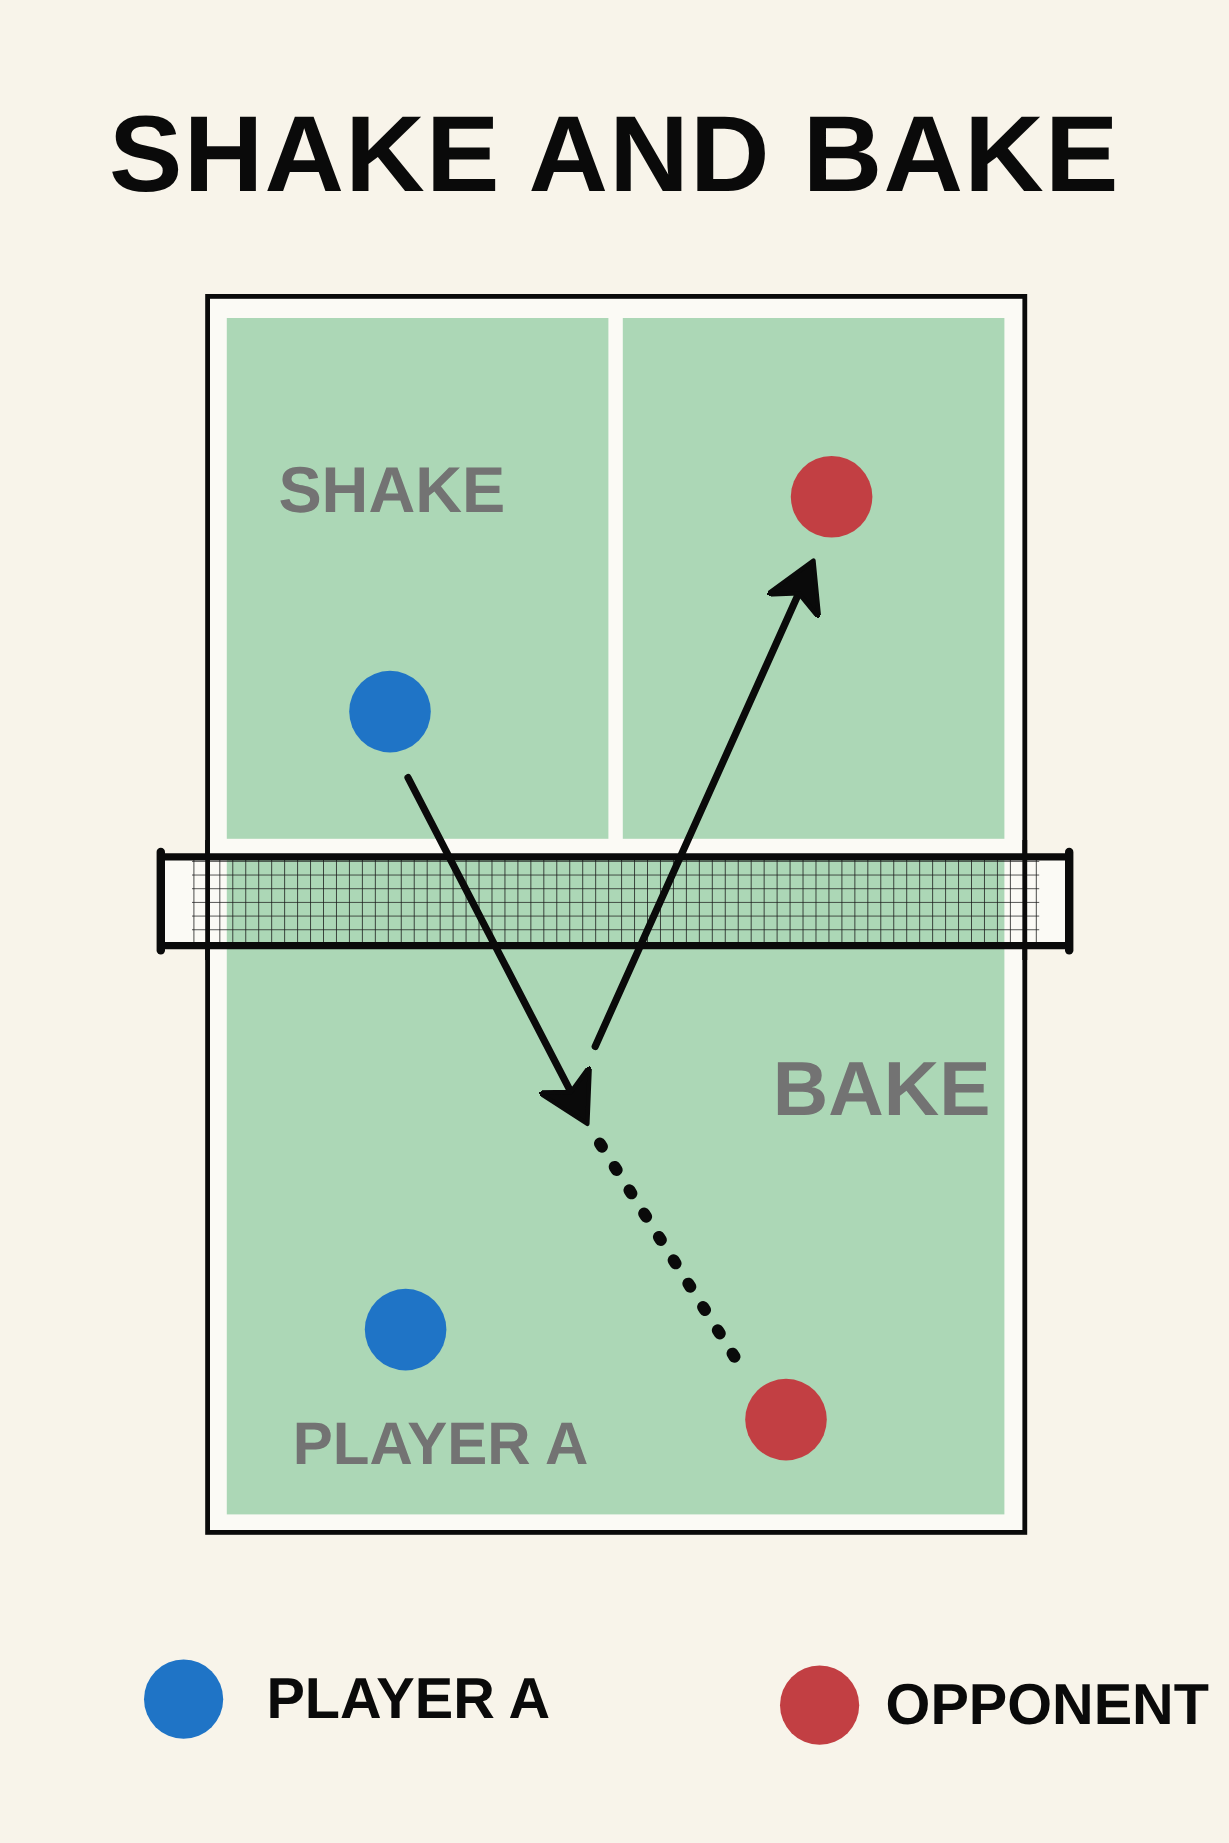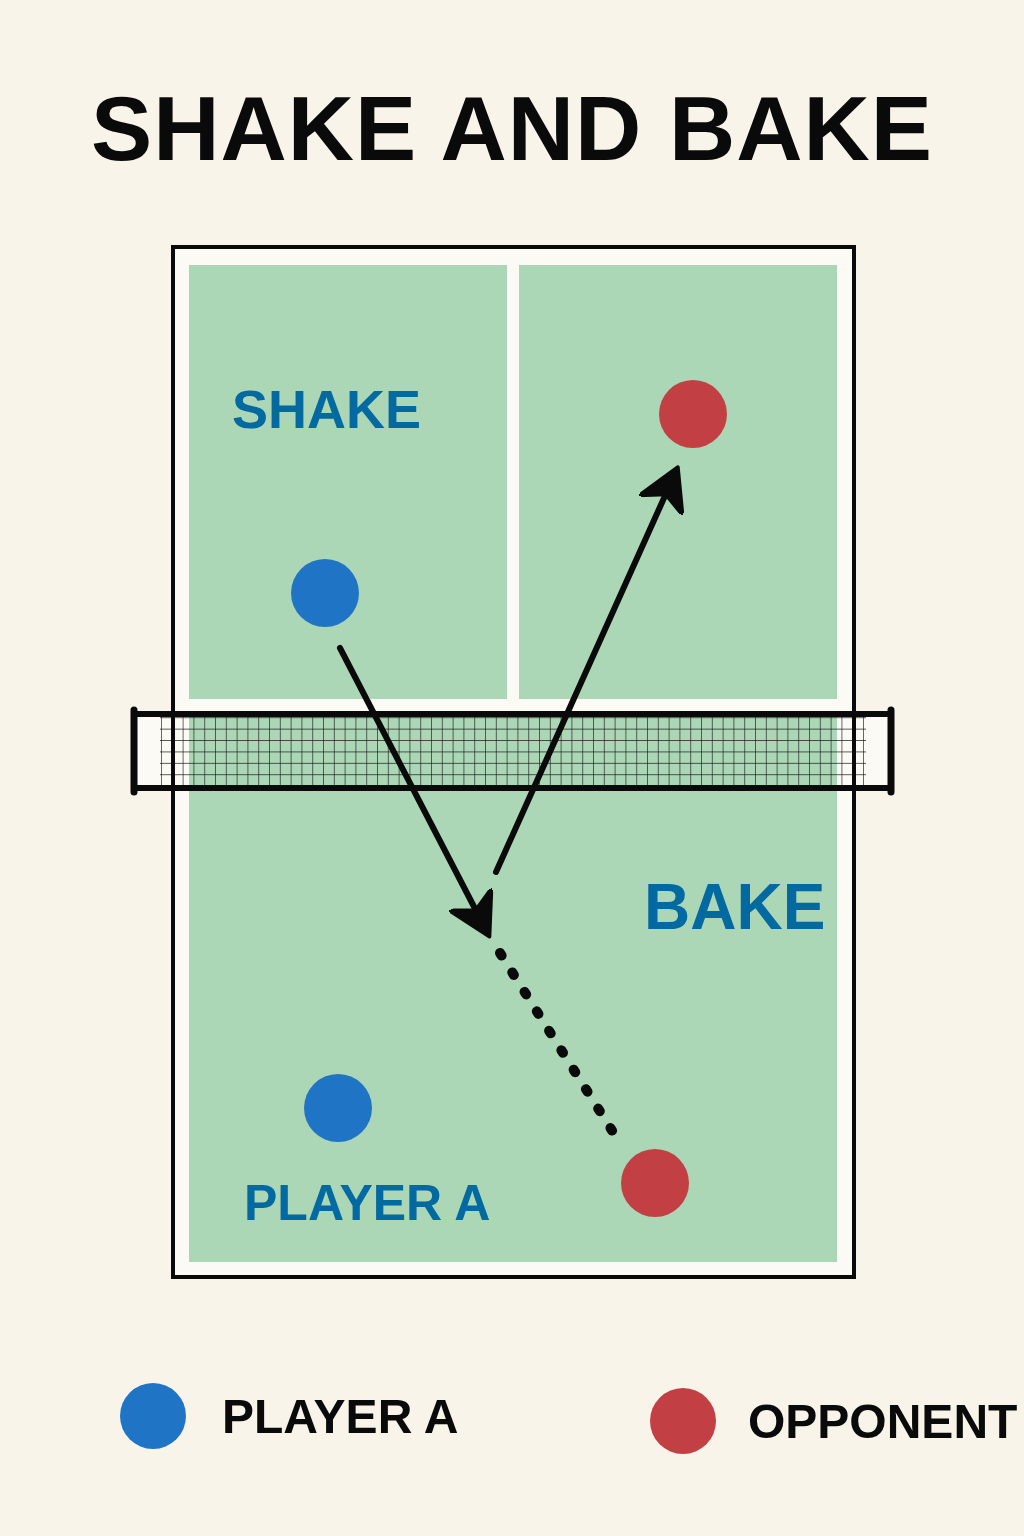--- a/index.html
+++ b/index.html
@@ -13,36 +13,36 @@
     .title {
       position: absolute; left: 0; top: 78px; width: 1024px;
       text-align: center;
       font-weight: 700; font-size: 90px; letter-spacing: 1px;
       color: #0a0a0a;
       transform: scaleX(1.02);
     }
     svg.diagram { position: absolute; left: 0; top: 0; }
     .zone-label {
       position: absolute;
-      font-weight: 700; color: #0369a1;
+      font-weight: 700; color: #737373;
       white-space: nowrap;
       text-align: right;
     }
     .lbl-shake { left: 232px; top: 378px; font-size: 54px; }
     .lbl-bake  { left: 644px; top: 870px; font-size: 64px; }
     .lbl-playerA { left: 244px; top: 1174px; font-size: 50px; }
     .legend-item { position: absolute; display: flex; align-items: center; }
     .legend-dot { width: 66px; height: 66px; border-radius: 50%; }
     .legend-text {
       font-weight: 700; font-size: 48px; color: #0a0a0a; margin-left: 36px;
       white-space: nowrap;
     }
     .legend-a { left: 120px; top: 1383px; }
     .legend-o { left: 650px; top: 1388px; }
-    .legend-o .legend-text { margin-left: 32px; }
+    .legend-o .legend-text { margin-left: 22px; }
   </style>
 </head>
 <body>
 
 <div class="title">SHAKE AND BAKE</div>
 
 <svg class="diagram" width="1024" height="1536" viewBox="0 0 1024 1536">
   <defs>
     <pattern id="netgrid" x="0" y="0" width="10.8" height="11.4" patternUnits="userSpaceOnUse">
       <rect width="10.8" height="11.4" fill="none"></rect>

